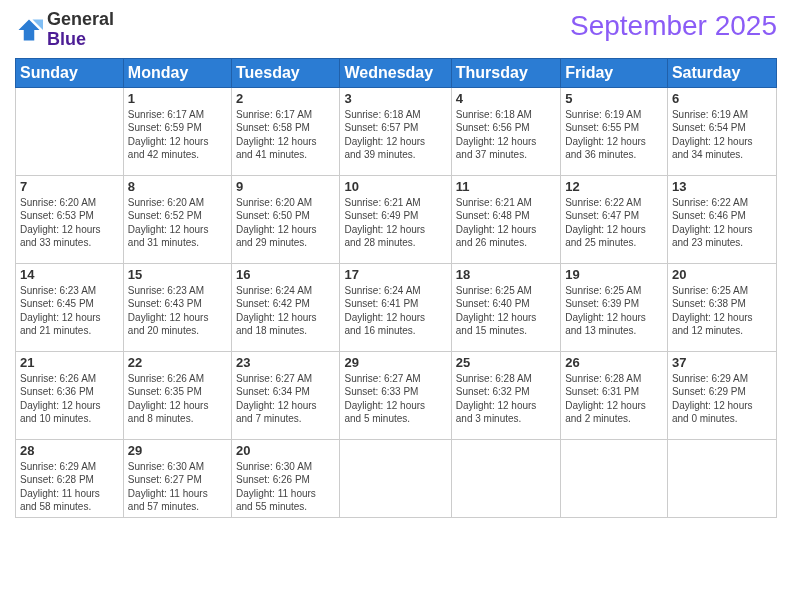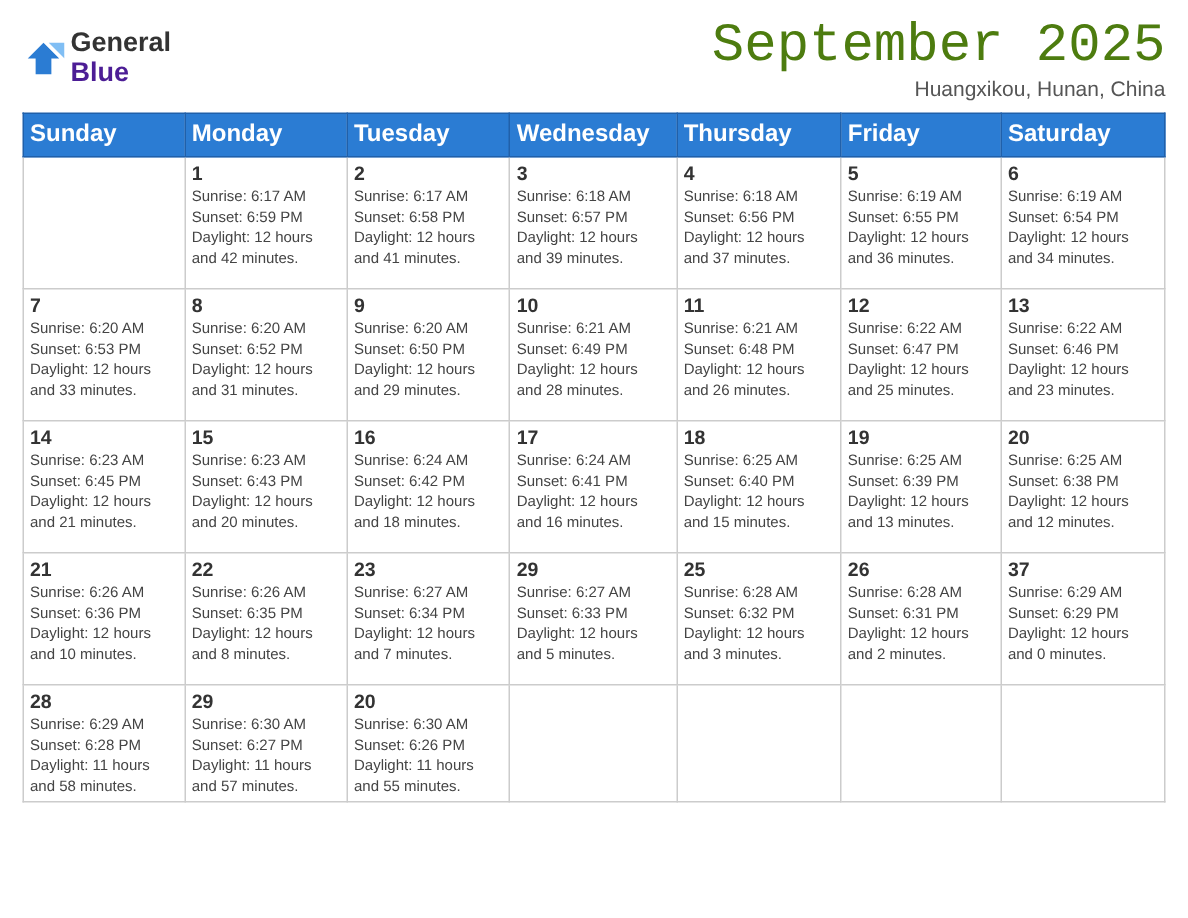--- a/index.html
+++ b/index.html
@@ -11,21 +11,21 @@
       overflow: hidden;
     }
     .page {
       width: 792px;
       height: 612px;
       padding: 10px 15px;
     }
     .header {
       display: flex;
       justify-content: space-between;
-      align-items: center;
+      align-items: flex-start;
       margin-bottom: 8px;
       gap: 32px;
     }
     .logo {
       display: flex;
       align-items: center;
       gap: 4px;
     }
     .logo-text {
       font-size: 18px;
@@ -35,24 +35,23 @@
     .logo-general { color: #333; }
     .logo-blue { color: #4c1d95; }
     .logo-icon {
       width: 28px;
       height: 28px;
     }
     .title-block {
       text-align: right;
     }
     .month-title {
-      font-size: 36px;
-      color: #4d7c0f;
+      font-size: 28px;
+      color: #8b5cf6;
       font-weight: normal;
-      font-family: Liberation Mono, monospace;
     }
     .location {
       font-size: 14px;
       color: #555;
     }
     .calendar {
       width: 100%;
       border-collapse: collapse;
       border: 1px solid #ccc;
     }
@@ -102,21 +101,20 @@
         <polygon points="16,4 28,16 22,16 22,28 10,28 10,16 4,16" fill="#2b7cd3"></polygon>
         <polygon points="20,4 32,4 32,16" fill="#4aa3f0" opacity="0.7"></polygon>
       </svg>
       <div class="logo-text">
         <span class="logo-general">General</span><br>
         <span class="logo-blue">Blue</span>
       </div>
     </div>
     <div class="title-block">
       <div class="month-title">September 2025</div>
-      <div class="location">Huangxikou, Hunan, China</div>
     </div>
   </div>
 
   <table class="calendar">
     <thead>
       <tr>
         <th>Sunday</th>
         <th>Monday</th>
         <th>Tuesday</th>
         <th>Wednesday</th>

